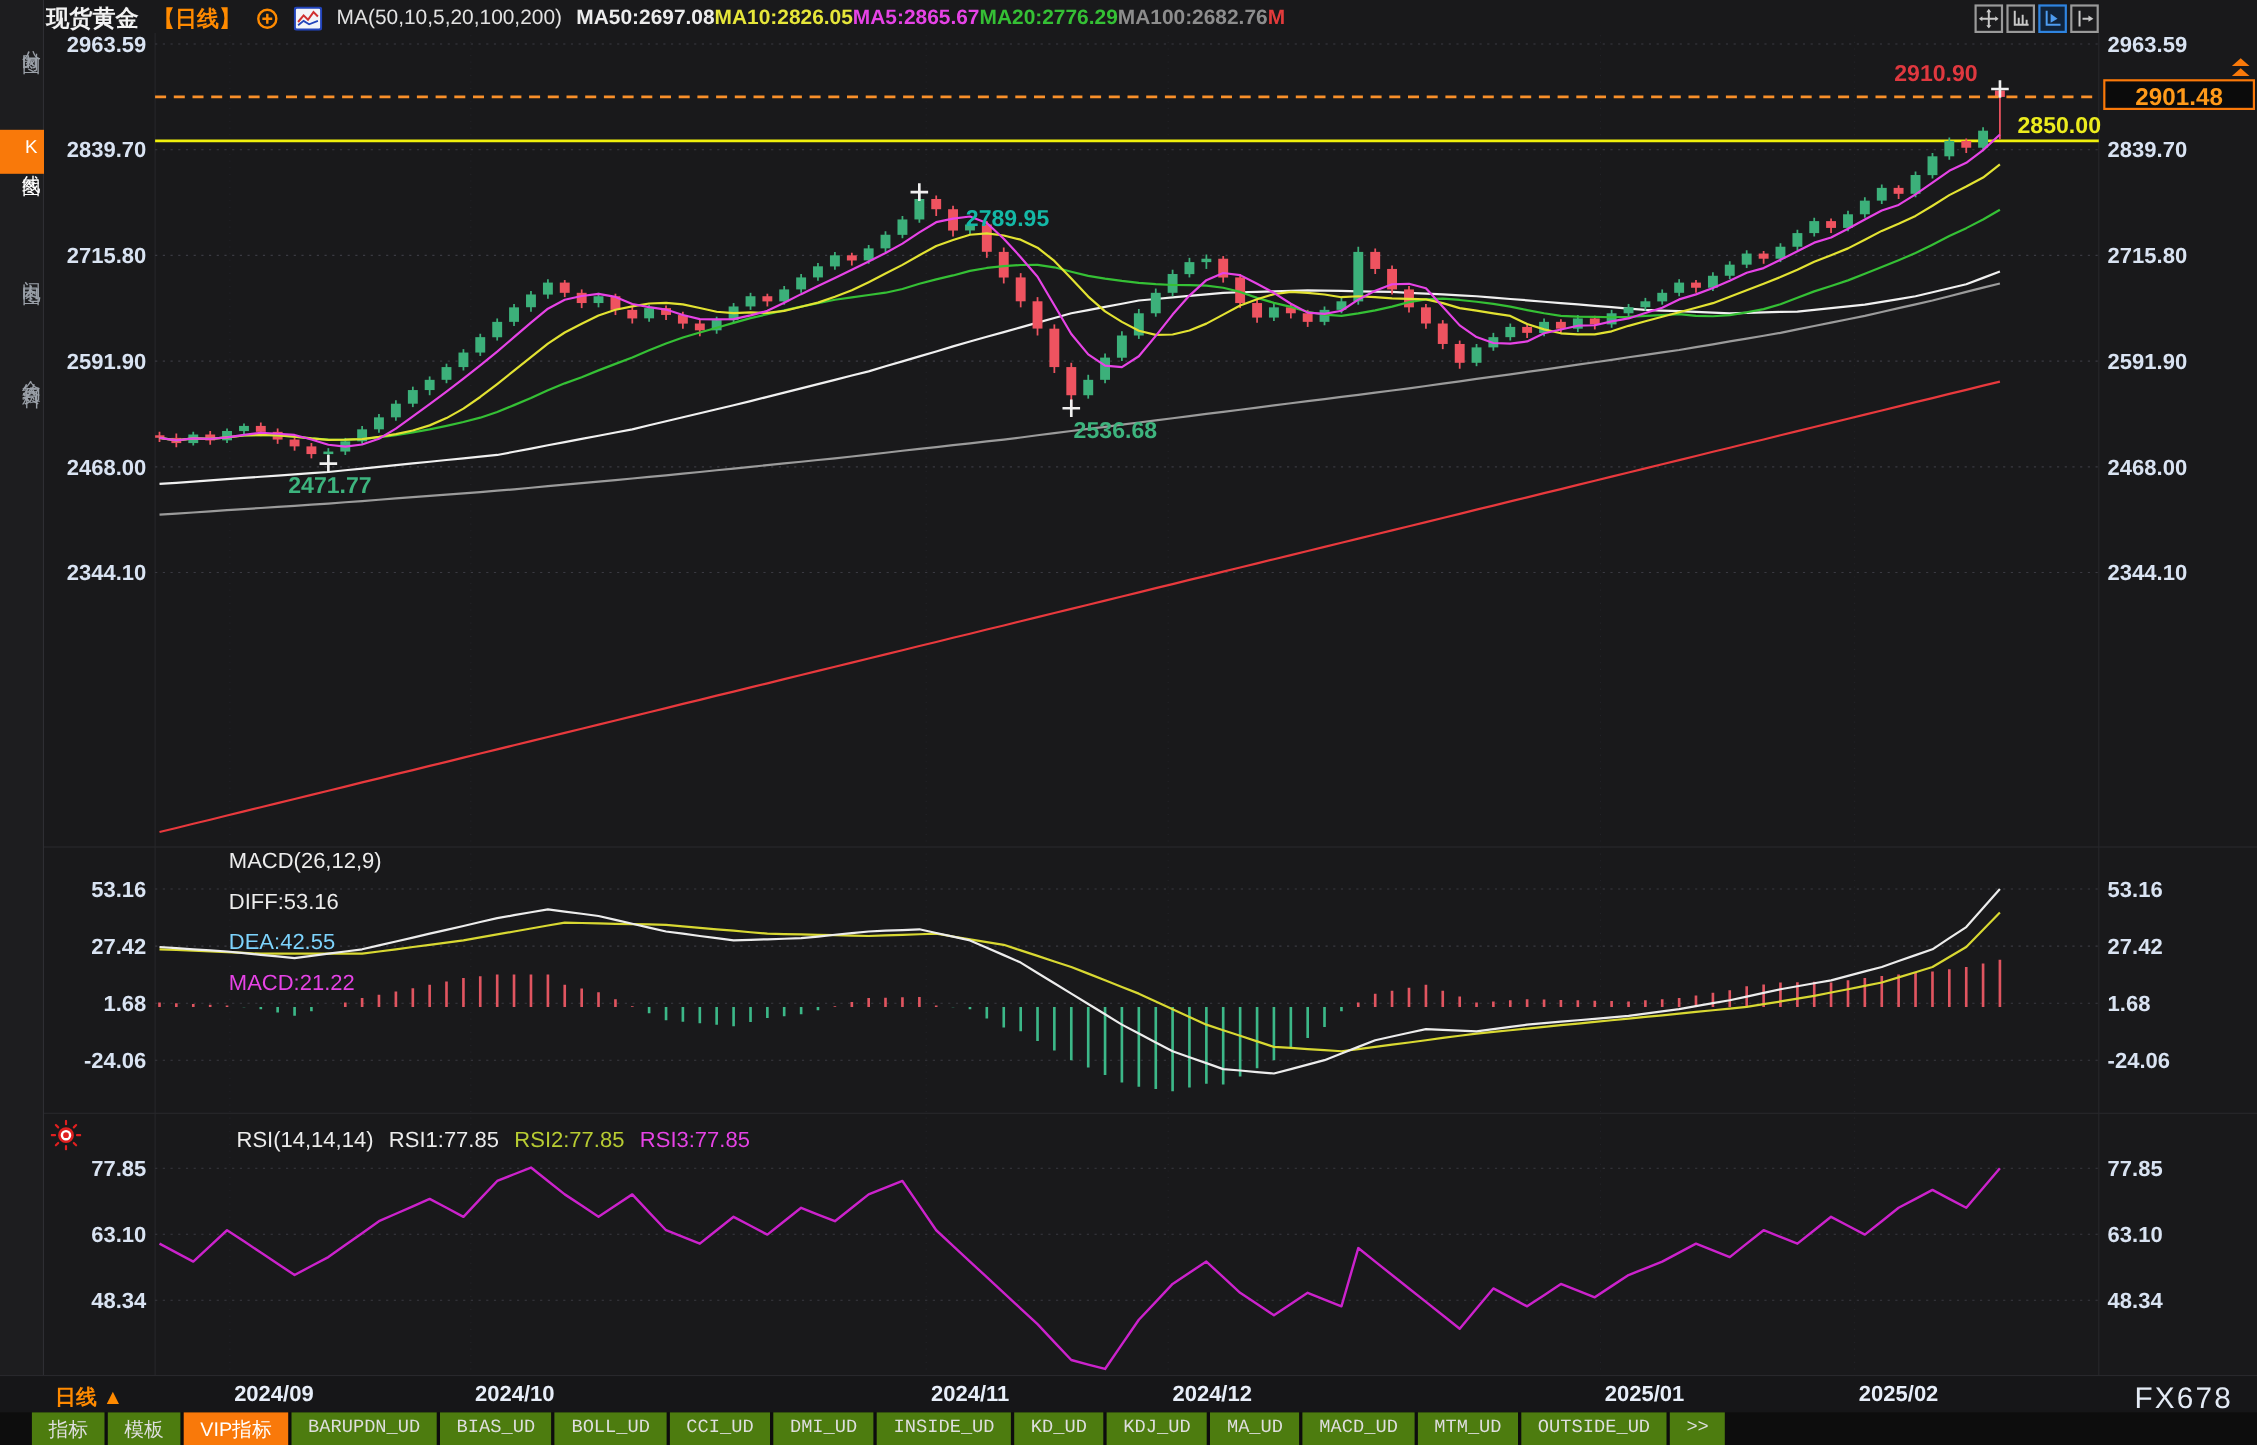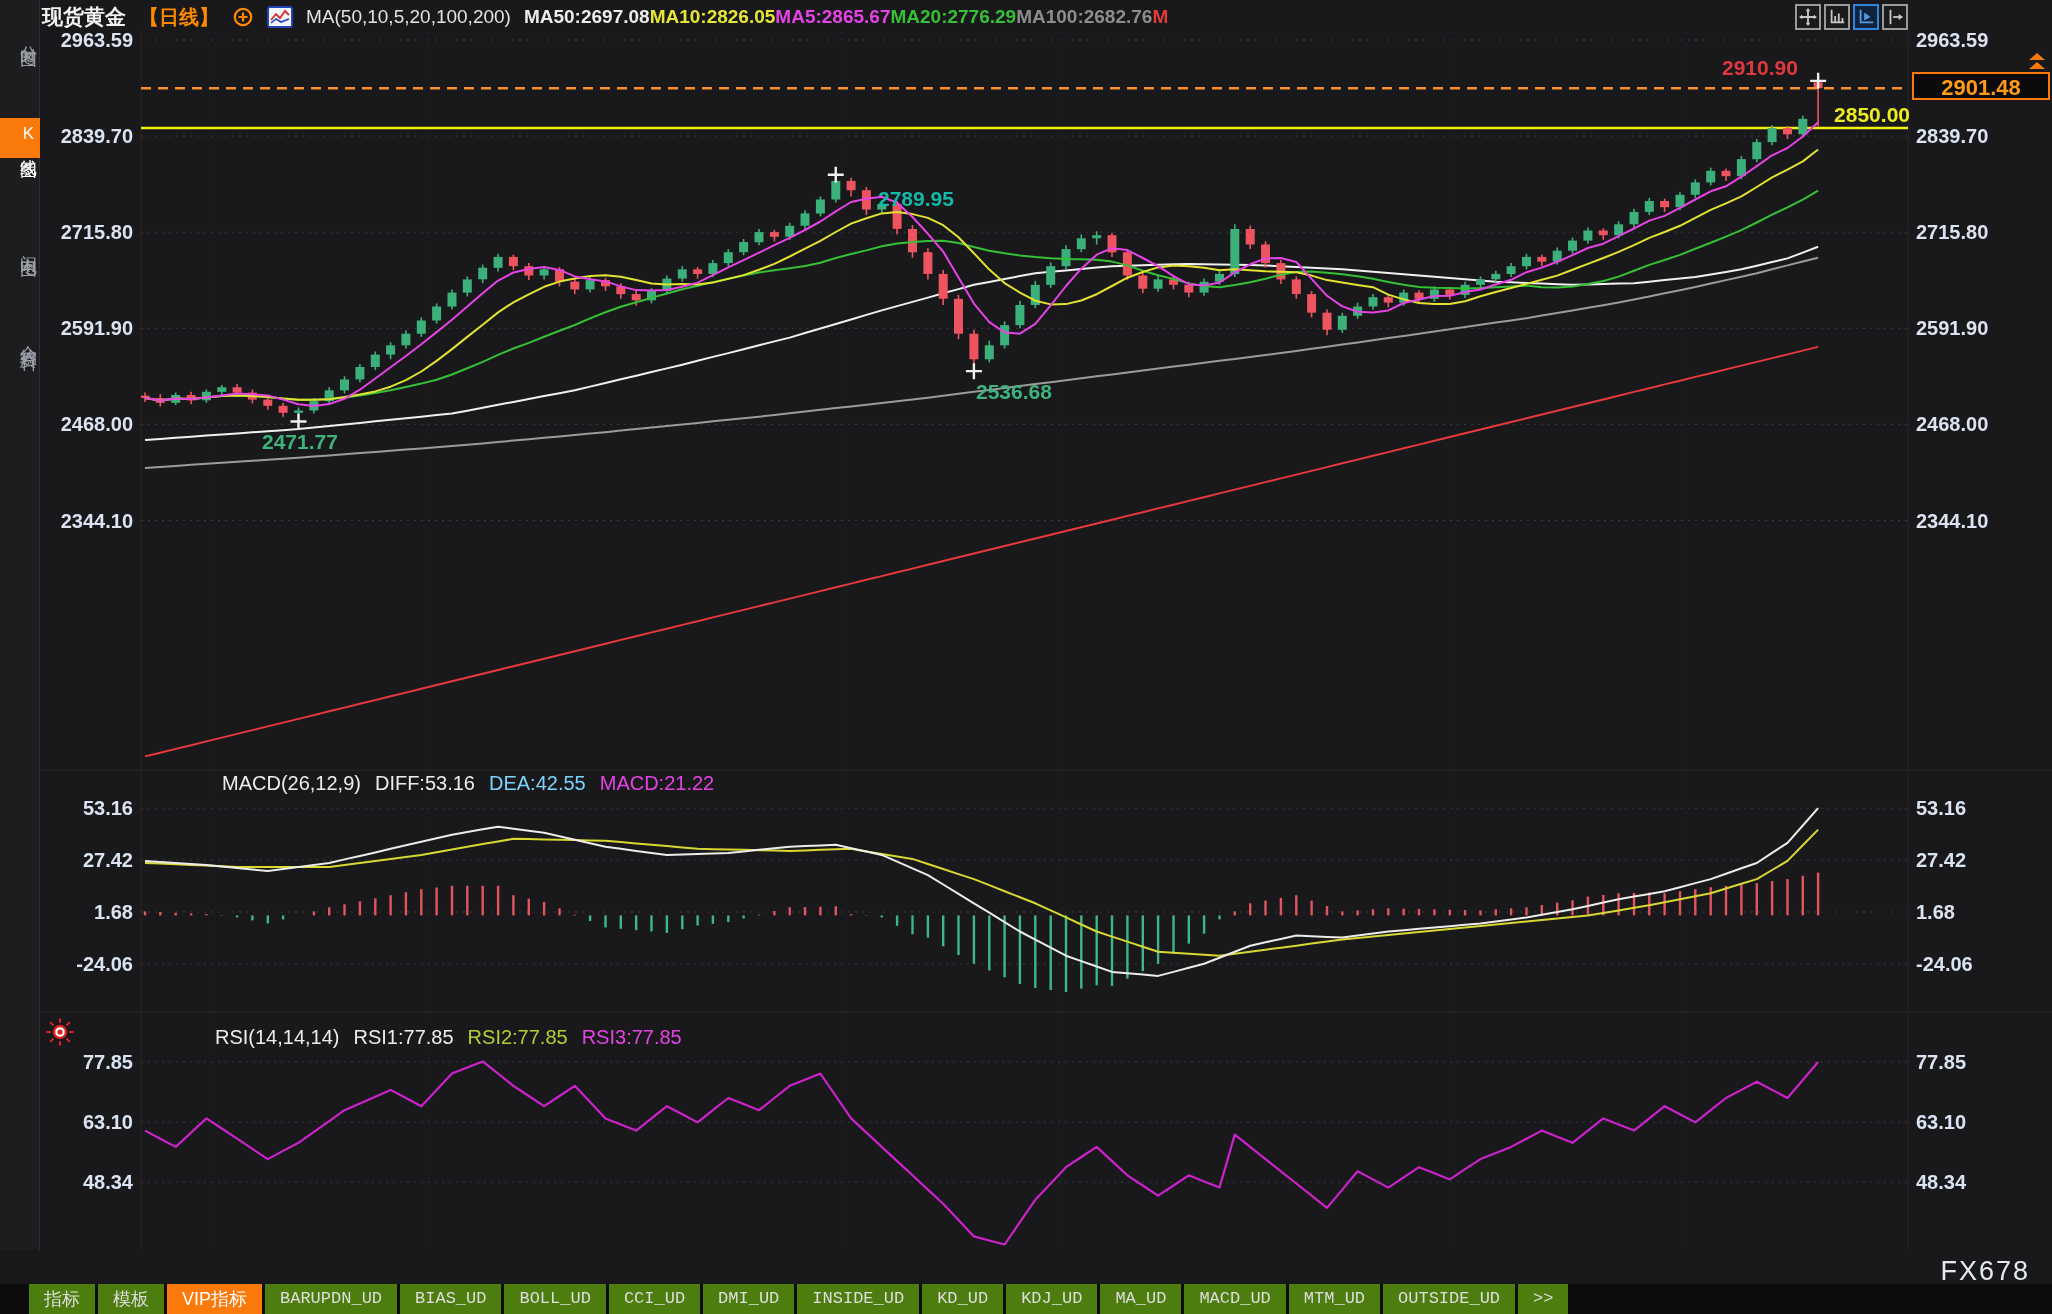--- a/index.html
+++ b/index.html
@@ -533,21 +533,21 @@
   <div class="ov" style="left:2026px; top:52px;">
     <svg width="22" height="20" viewBox="0 0 22 20">
         <path d="M11 1 L19 8 H3 Z" fill="#f9790a"></path>
         <path d="M11 10 L19 17 H3 Z" fill="#f9790a"></path>
       </svg>
   </div>
   <div class="ov ann" style="left:878px; top:146px; color:#14b8a6;margin-top:41px;">2789.95</div>
   <div class="ov ann" style="left:976px; top:380px; color:#3db47e;">2536.68</div>
   <div class="ov ann" style="left:262px; top:430px; color:#3db47e;">2471.77</div>
 
-  <div class="ov panel-hdr" style="left:222px; top:772px;">
+  <div class="ov panel-hdr" style="left:208px; top:772px;flex-direction:column;">
     <span style="color:#ececec;">MACD(26,12,9)</span>
     <span style="color:#ececec;">DIFF:53.16</span>
     <span style="color:#7dd3fc;">DEA:42.55</span>
     <span style="color:#e643e6;">MACD:21.22</span>
   </div>
 
   <div class="sun-icon">
     <svg width="28" height="28" viewBox="0 0 28 28">
       <g stroke="#e02020" stroke-width="2" stroke-linecap="round">
         <path d="M14 1 V4 M14 24 V27 M1 14 H4 M24 14 H27 M4.8 4.8 L6.9 6.9 M21.1 21.1 L23.2 23.2 M4.8 23.2 L6.9 21.1 M21.1 6.9 L23.2 4.8"></path>
@@ -556,20 +556,31 @@
       <circle cx="14" cy="14" r="2.6" fill="#e02020"></circle>
     </svg>
   </div>
   <div class="ov panel-hdr" style="left:215px; top:1026px;">
     <span style="color:#ececec;">RSI(14,14,14)</span>
     <span style="color:#ececec;">RSI1:77.85</span>
     <span style="color:#b8cc32;">RSI2:77.85</span>
     <span style="color:#e643e6;">RSI3:77.85</span>
   </div>
 
+  <div class="date-row">
+    <div class="period-ctl">日线 ▲</div>
+    <div id="date-labels">
+        <span class="date-lbl" style="left: 194px;">2024/09</span>
+        <span class="date-lbl" style="left: 413px;">2024/10</span>
+        <span class="date-lbl" style="left: 827px;">2024/11</span>
+        <span class="date-lbl" style="left: 1047px;">2024/12</span>
+        <span class="date-lbl" style="left: 1440px;">2025/01</span>
+        <span class="date-lbl" style="left: 1671px;">2025/02</span>
+      </div>
+  </div>
 
   <div class="tab-row" id="tab-row">
       <div class="tab cn">指标</div>
       <div class="tab cn">模板</div>
       <div class="tab cn active">VIP指标</div>
       <div class="tab">BARUPDN_UD</div>
       <div class="tab">BIAS_UD</div>
       <div class="tab">BOLL_UD</div>
       <div class="tab">CCI_UD</div>
       <div class="tab">DMI_UD</div>

